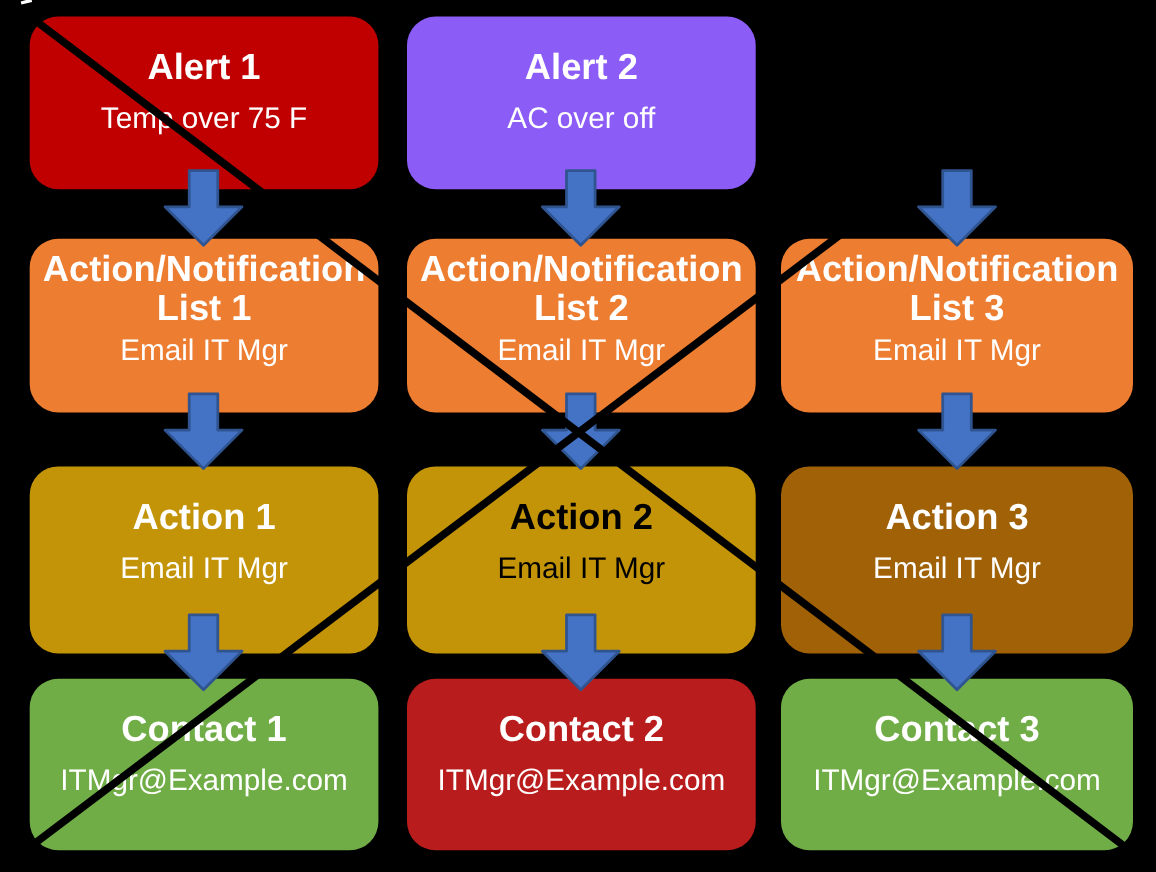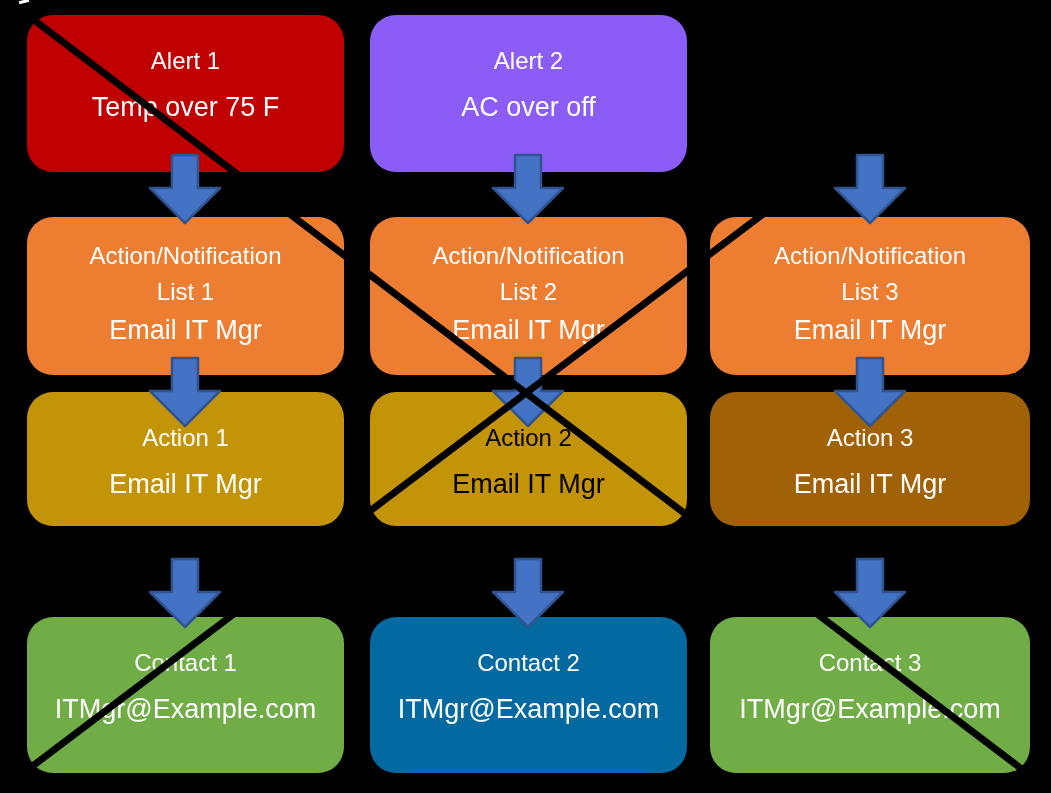--- a/index.html
+++ b/index.html
@@ -10,25 +10,25 @@
   .canvas{position:relative;width:1051px;height:793px;background:#000;}
   .box{
     position:absolute;box-sizing:border-box;
     border-radius:26px;color:#fff;text-align:center;
     padding:28px 8px 0 8px;z-index:1;
   }
   .c1{left:27px;width:317px}
   .c2{left:370px;width:317px}
   .c3{left:710px;width:320px}
   .r1{top:15px;height:157px}
-  .r2{top:217px;height:158px;padding-top:21px}
-  .r3{top:392px;height:134px}
+  .r2{top:217px;height:158px;padding-top:9px}
+  .r3{top:424px;height:170px}
   .r4{top:617px;height:156px}
   .box-title{
-    font-weight:normal;font-size:24px;line-height:36px;
+    font-weight:bold;font-size:33px;line-height:36px;
     white-space:pre-line;margin-bottom:10px;
   }
   .r2 .box-title{margin-bottom:2px;}
   .box-detail{font-size:27px;line-height:36px;}
   svg.overlay{
     position:absolute;left:0;top:0;width:1051px;height:793px;
     z-index:10;pointer-events:none;
   }
   .corner-artifact{
     position:absolute;left:19px;top:0;width:10px;height:3px;
@@ -75,21 +75,21 @@
   </div>
   <div class="box r3 c3" style="background-color: #a16207; color: rgb(255, 255, 255);">
     <div class="box-title">Action 3</div>
     <div class="box-detail">Email IT Mgr</div>
   </div>
 
   <div class="box r4 c1" style="background-color: rgb(112, 173, 71); color: rgb(255, 255, 255);">
     <div class="box-title">Contact 1</div>
     <div class="box-detail">ITMgr@Example.com</div>
   </div>
-  <div class="box r4 c2" style="background-color: #0369a1; color: rgb(255, 255, 255);">
+  <div class="box r4 c2" style="background-color: #b91c1c; color: rgb(255, 255, 255);">
     <div class="box-title">Contact 2</div>
     <div class="box-detail">ITMgr@Example.com</div>
   </div>
   <div class="box r4 c3" style="background-color: rgb(112, 173, 71); color: rgb(255, 255, 255);">
     <div class="box-title">Contact 3</div>
     <div class="box-detail">ITMgr@Example.com</div>
   </div>
 
   <svg class="overlay" id="overlay" viewBox="0 0 1051 793">
     <g id="arrows-layer">

